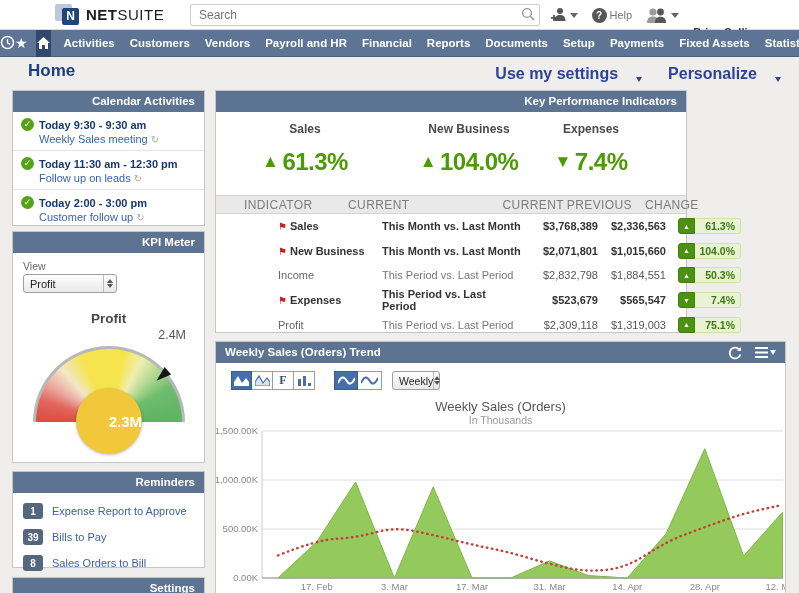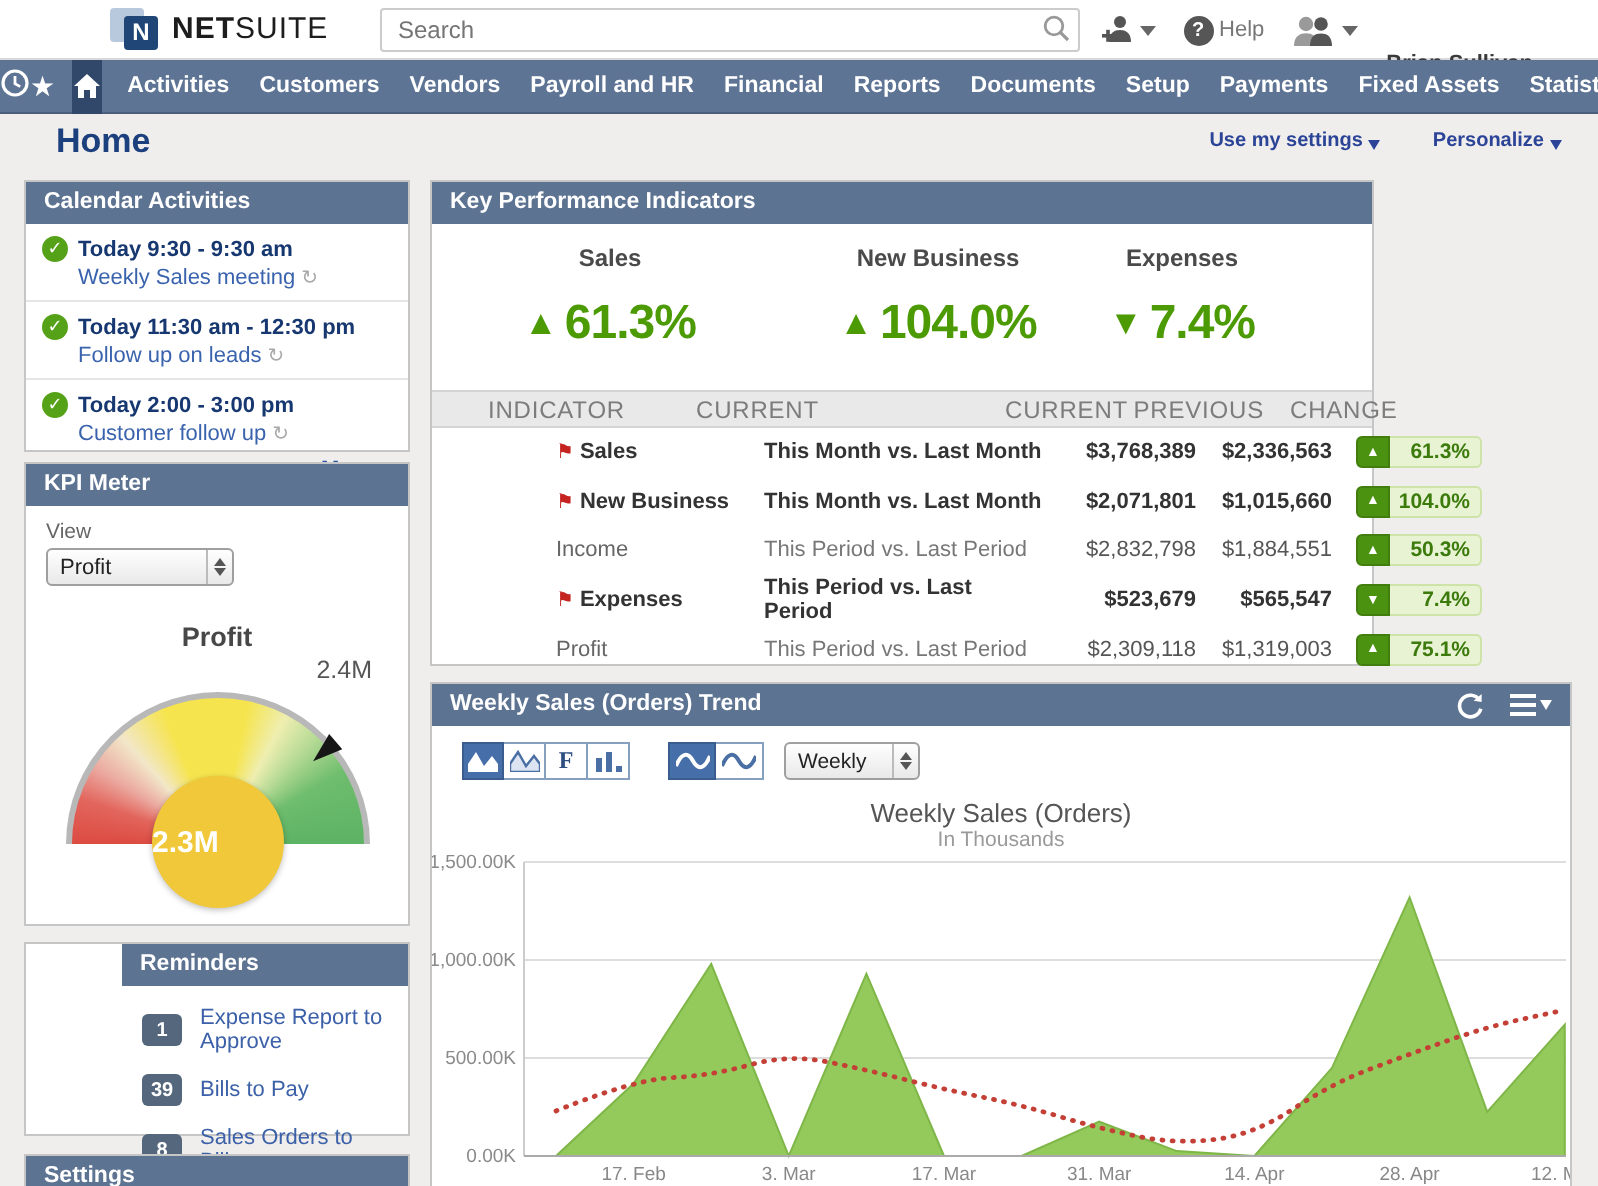--- a/index.html
+++ b/index.html
@@ -29,26 +29,26 @@
   
   .nav { position:absolute; left:0; top:30px; width:799px; height:27px; background:#5e7494; border-bottom:1px solid #4a5e7c; display:flex; align-items:center; z-index:5; }
   .nav-ico { width:34px; text-align:center; color:#fff; }
   .nav-home { width:28px; height:27px; background:#32486b; display:flex; align-items:center; justify-content:center; margin-left:8px; }
   .nav-links { display:flex; gap:15px; margin-left:13px; }
   .nav-links span { color:#fff; font-size:11.5px; font-weight:bold; cursor:pointer; white-space:nowrap; }
 
   
   .pgtitle { position:absolute; left:28px; top:61px; font-size:17px; font-weight:bold; color:#1c3f7d; }
   .settings-links { position:absolute; right:18px; top:65px; display:flex; gap:26px; }
-  .slink { color:#2c4497; font-size:10px; font-weight:bold; display:flex; align-items:flex-end; gap:3px; cursor:pointer; }
+  .slink { color:#2c4497; font-size:16px; font-weight:bold; display:flex; align-items:flex-end; gap:18px; cursor:pointer; }
   .slink .caret { border-top-color:#2c4497; border-left-width:3.5px; border-right-width:3.5px; margin-bottom:1px; }
 
   
   .panel { position:absolute; background:#fff; border:1px solid #c6c6c6; }
-  .panel-h { height:21px; background:#5d7392; color:#fff; font-weight:bold; font-size:11.5px; line-height:21px; padding:0 9px; display:flex; align-items:center; }
+  .panel-h { height:21px; background:#5d7392; color:#fff; font-weight:bold; font-size:11.5px; line-height:21px; padding:0 9px; display:flex; align-items:center;justify-content:flex-end; }
 
   
   .cal-item { padding:6px 8px 5px 8px; }
   .cal-item + .cal-item { border-top:1px solid #e5e5e5; }
   .cal-time { color:#16376f; font-weight:bold; display:flex; align-items:center; gap:5px; }
   .chk { width:13px; height:13px; min-width:13px; border-radius:50%; background:#55a117; color:#fff; font-size:9px; text-align:center; line-height:13px; }
   .cal-sub { color:#3a63ad; margin:2px 0 0 18px; }
   .recur { color:#aaa; font-size:10px; margin-left:3px; }
   .more-link { text-align:right; padding:1px 8px 4px 0; color:#2b55a8; font-weight:bold; cursor:pointer; }
 
@@ -60,21 +60,21 @@
   .stepper i { width:0; height:0; border-left:3px solid transparent; border-right:3px solid transparent; display:block; }
   .stepper .u { border-bottom:4px solid #555; }
   .stepper .d { border-top:4px solid #555; }
   .gauge-title { text-align:center; font-size:13.5px; font-weight:bold; color:#474747; margin-top:18px; }
   .gauge-max { position:absolute; right:18px; top:96px; color:#555; font-size:12.5px; }
   .gauge-wrap { position:absolute; left:20px; top:110px; width:152px; height:120px; }
   .gauge { position:absolute; left:0; bottom:40px; width:152px; height:76px; border:3px solid #b8b8b8; border-bottom:none; border-radius:152px 152px 0 0;
            background:conic-gradient(from 270deg at 50% 100%, #dc4b42 0deg, #e2655c 18deg, #eba9a0 32deg, #f2e7c8 48deg, #f6e44e 68deg, #f6e44e 102deg, #eeeeb0 118deg, #b8db96 132deg, #6fbd6e 150deg, #5cb363 180deg); }
   .gauge-needle-arm { position:absolute; left:71px; bottom:40px; width:10px; height:78px; transform:rotate(49deg); transform-origin:50% 100%; }
   .gauge-needle { width:0; height:0; border-left:5px solid transparent; border-right:5px solid transparent; border-top:15px solid #161616; }
-  .gauge-center { position:absolute; left:43px; bottom:8px; width:66px; height:66px; border-radius:50%; background:#f0c839; box-shadow:0 1px 3px rgba(0,0,0,.25); color:#fff; font-weight:bold; font-size:15px; display:flex; align-items:center; justify-content:flex-start; }
+  .gauge-center { position:absolute; left:43px; bottom:8px; width:66px; height:66px; border-radius:50%; background:#f0c839; box-shadow:0 1px 3px rgba(0,0,0,.25); color:#fff; font-weight:bold; font-size:15px; display:flex; align-items:center; justify-content:flex-end; }
 
   
   .rem-row { display:flex; align-items:center; gap:9px; margin:10px 10px 0 10px; }
   .rem-badge { min-width:20px; height:16px; padding:0 3px; background:#55677c; border-radius:3px; color:#fff; font-size:10px; font-weight:bold; display:flex; align-items:center; justify-content:center; }
   .rem-lbl { color:#3c61a8; cursor:pointer; }
 
   
   .hl-block { position:absolute; text-align:center; }
   .hl-lbl { font-size:12px; font-weight:bold; color:#4a4a4a; margin-bottom:12px; }
   .hl-val { font-size:24px; font-weight:bold; color:#4c9b05; letter-spacing:-.5px; display:flex; align-items:center; justify-content:center; gap:4px; }
@@ -95,21 +95,21 @@
   .chg-val { width:46px; background:#e7f3d3; border:1px solid #cde3a8; border-left:none; border-radius:0 3px 3px 0; color:#3c7a0c; font-weight:bold; font-size:10.5px; text-align:right; padding:1px 5px 1px 0; }
 
   
   .tp-icons { margin-left:auto; display:flex; align-items:center; gap:13px; }
   .tp-icons .ic { color:#fff; cursor:pointer; display:flex; align-items:center; }
   .toolbar { position:absolute; left:15px; top:29px; display:flex; align-items:center; }
   .tbtn { width:21px; height:19px; border:1px solid #87a0bf; background:#fff; display:flex; align-items:center; justify-content:center; cursor:pointer; }
   .tbtn.sel { background:#466ea8; border-color:#3a5d90; }
   .tbtn + .tbtn { border-left:none; }
   .tgap { width:19px; }
-  .wsel { width:68px; height:19px; }
+  .wsel { width:48px; height:19px; }
   .chart-title { position:absolute; left:0; right:0; top:57px; text-align:center; font-size:13px; font-weight:normal; color:#555; }
   .chart-sub { position:absolute; left:0; right:0; top:72px; text-align:center; font-size:10.5px; color:#9a9a9a; }
   .chart-svg { position:absolute; left:1px; top:84px; overflow:visible; }
 
   .fF { color:#2f4f80; font-weight:bold; font-size:12px; font-family:"Liberation Serif",serif; }
 </style>
 </head>
 <body>
 
 <div class="tophdr">
@@ -246,21 +246,21 @@
     <div class="gauge"></div>
     <div class="gauge-needle-arm">
         <div class="gauge-needle"></div>
       </div>
     <div class="gauge-center">
         <span>2.3M</span>
       </div>
   </div>
 </div>
 
-<div class="panel" style="left:12px; top:471px; width:193px; height:97px;padding-left:48px;">
+<div class="panel" style="left:12px; top:471px; width:193px; height:97px;">
   <div class="panel-h">
       <span>Reminders</span>
     </div>
   <div class="rem-row">
     <span class="rem-badge">1</span>
     <span class="rem-lbl">Expense Report to Approve</span>
   </div>
   <div class="rem-row">
     <span class="rem-badge">39</span>
     <span class="rem-lbl">Bills to Pay</span>

